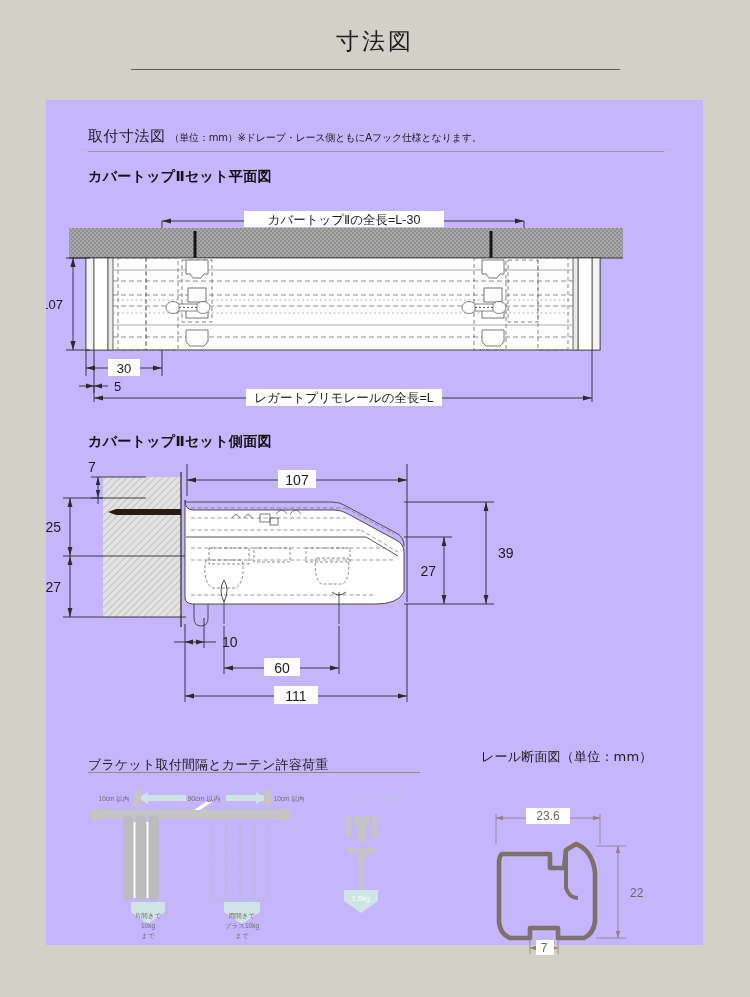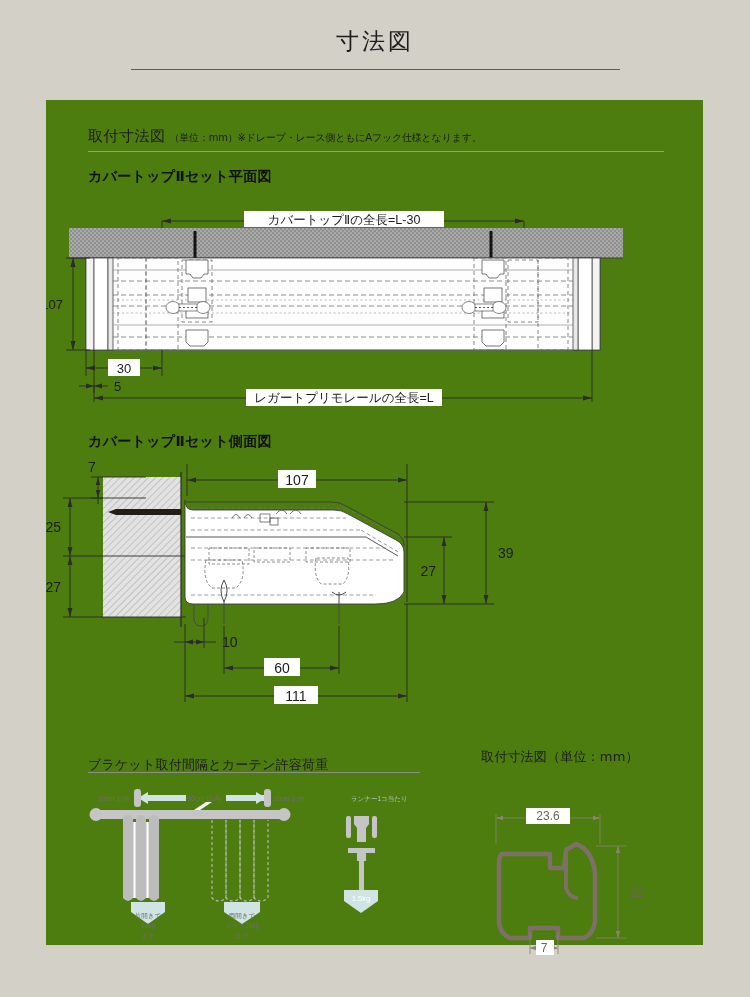--- a/index.html
+++ b/index.html
@@ -43,21 +43,21 @@
     background: #5b5b58;
   }
 
   
   .panel {
     position: absolute;
     left: 46px;
     top: 100px;
     width: 657px;
     height: 845px;
-    background: #4d7c0f;
+    background: #c4b5fd;
   }
 
   
   .sec-header {
     position: absolute;
     left: 42px;
     top: 27px;
     width: 578px;
     white-space: nowrap;
   }
@@ -137,21 +137,21 @@
     <div class="sec-header">
       <span class="sec-header-main">取付寸法図</span><span class="sec-header-sub">（単位：mm）※ドレープ・レース側ともにAフック仕様となります。</span>
     </div>
     <div class="sec-header-rule"></div>
 
     <div class="sub-title" id="side-title">カバートップⅡセット側面図</div>
     <div class="sub-title" id="plan-title">カバートップⅡセット平面図</div>
 
     <div class="lower-head" id="bracket-head">ブラケット取付間隔とカーテン許容荷重</div>
     <div class="bracket-rule"></div>
-    <div class="lower-head" id="section-head">取付寸法図（単位：mm）</div>
+    <div class="lower-head" id="section-head">レール断面図（単位：mm）</div>
 
     <svg class="svgbox" id="plan-svg" width="657" height="250" viewBox="0 0 657 250">
       <defs>
         <pattern id="ceilDots" width="4" height="4" patternUnits="userSpaceOnUse">
           <rect width="4" height="4" fill="#8f8f8f"></rect>
           <circle cx="1" cy="1" r="0.85" fill="#c3c3c3"></circle>
           <circle cx="3" cy="3" r="0.85" fill="#c3c3c3"></circle>
         </pattern>
       </defs>
 

